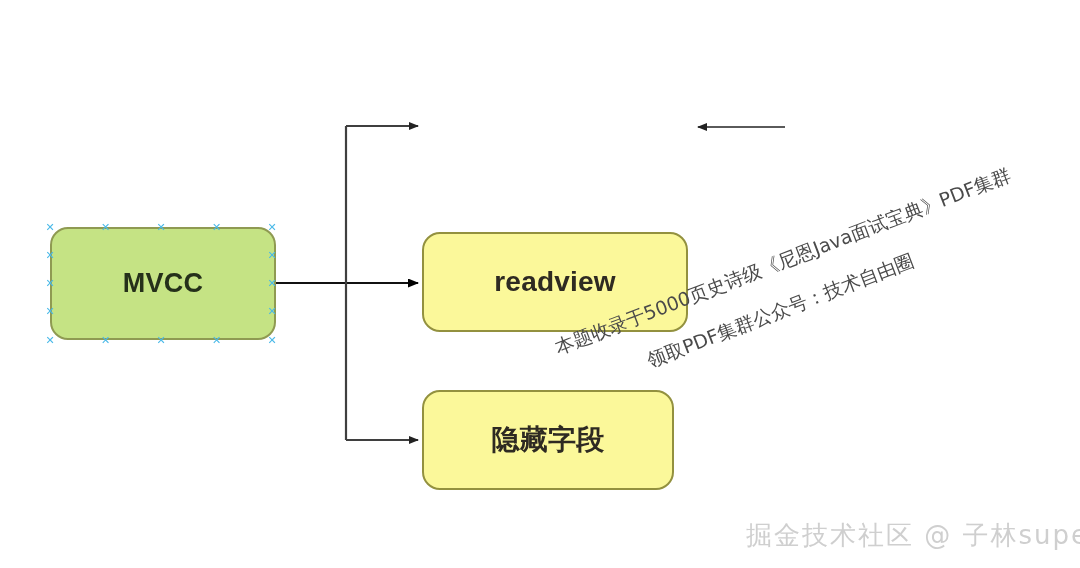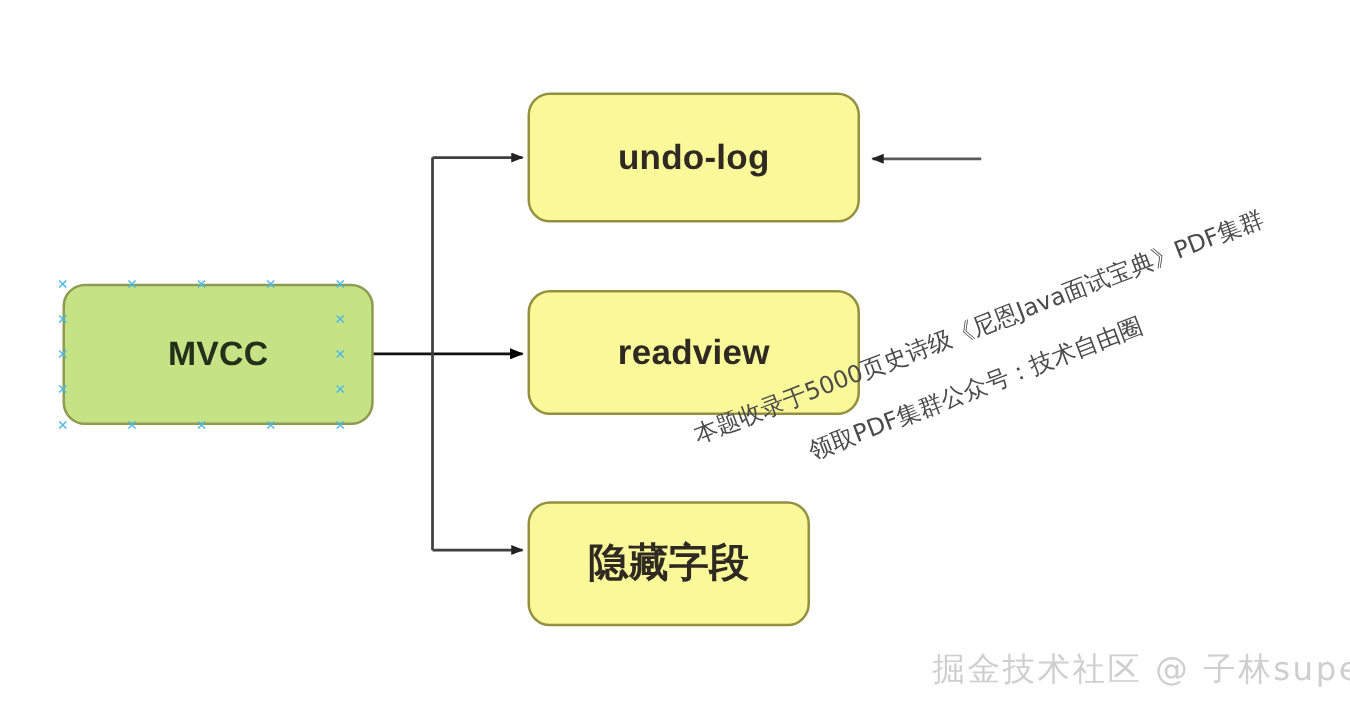--- a/index.html
+++ b/index.html
@@ -27,21 +27,21 @@
     justify-content: center;
     text-align: center;
     font-weight: bold;
     letter-spacing: 0.2px;
     user-select: none;
   }
 
   .node-mvcc {
     left: 50px;
     top: 227px;
-    width: 249px;
+    width: 226px;
     height: 113px;
     background: #c5e384;
     border: 2px solid #8f9a52;
     border-radius: 18px;
     color: #25301a;
     font-size: 27px;
   }
 
   .node-yellow {
     background: #fbf89a;
@@ -62,24 +62,23 @@
     left: 422px;
     top: 232px;
     width: 266px;
     height: 100px;
     font-size: 28px;
   }
 
   .node-hidden-field {
     left: 422px;
     top: 390px;
-    width: 226px;
+    width: 252px;
     height: 100px;
-    font-size: 32px;
-    margin-top: 11px;
+    font-size: 28px;
   }
 
   .node-note {
     left: 787px;
     top: 72px;
     width: 205px;
     height: 104px;
     background: #fbf8a8;
     border: 2px solid #5a5a52;
     border-radius: 14px;
@@ -180,23 +179,20 @@
 
     <g>
       <path d="M785,127 L698,127" stroke="#5a5a5a" stroke-width="2.2" fill="none" marker-end="url(#arrowDark)"></path>
     </g>
   </svg>
 
   <div class="node node-mvcc">
     <span>MVCC</span>
   </div>
 
-  <div class="node node-yellow node-undolog">
-    <span>undo-log</span>
-  </div>
 
   <div class="node node-yellow node-readview">
     <span>readview</span>
   </div>
 
   <div class="node node-yellow node-hidden-field">
     <span>隐藏字段</span>
   </div>
 
 

